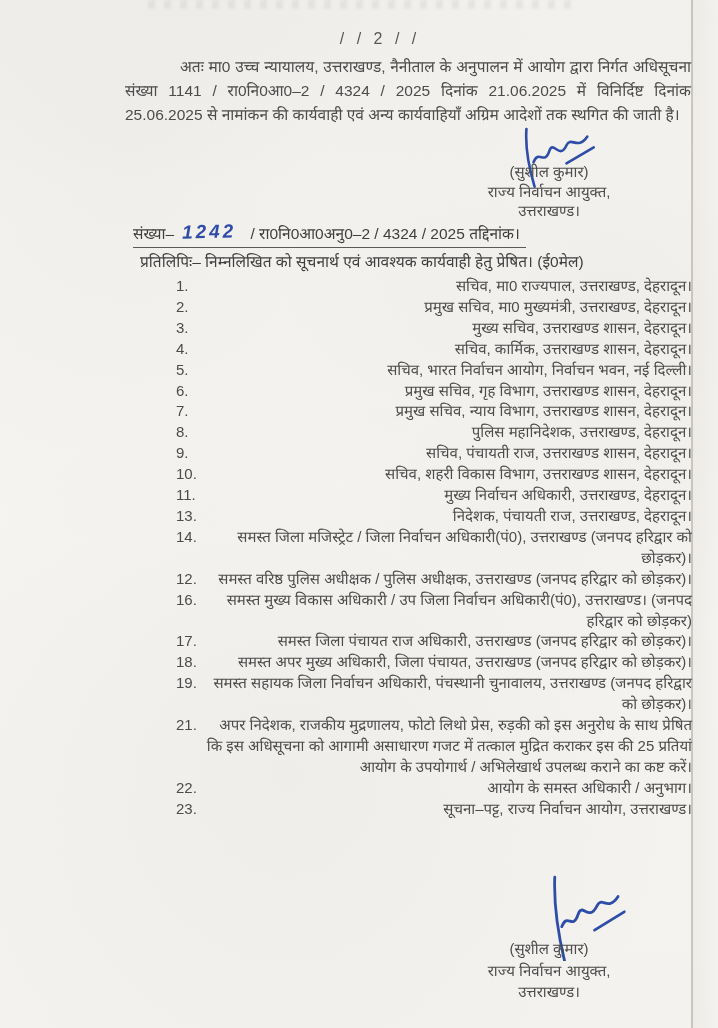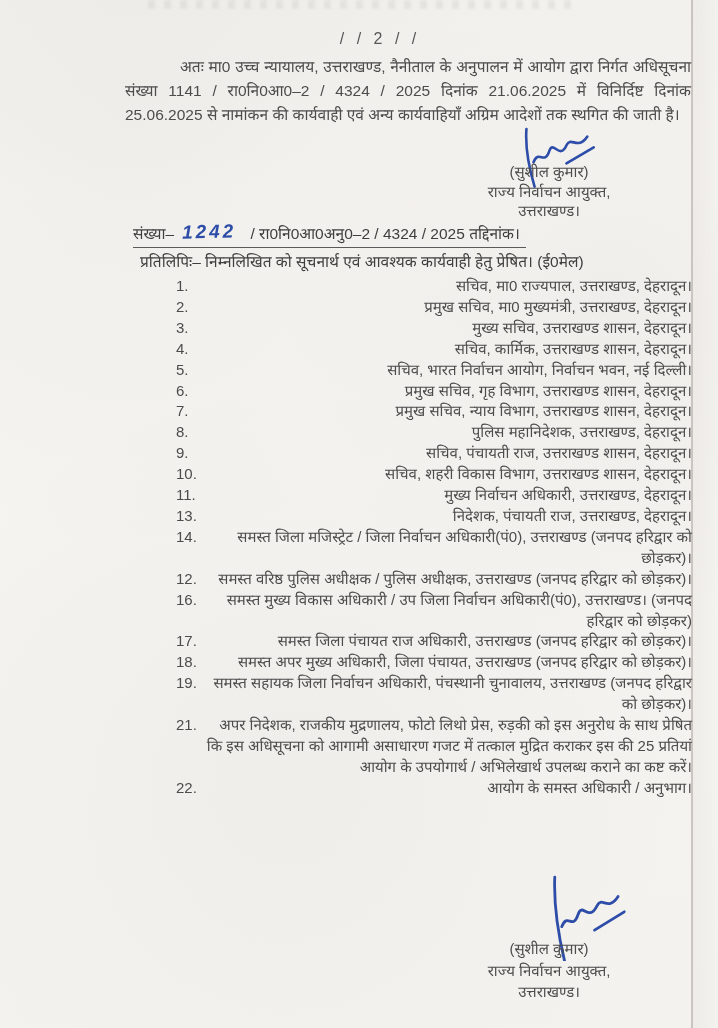--- a/index.html
+++ b/index.html
@@ -178,20 +178,24 @@
         <span class="recipient-text">समस्त सहायक जिला निर्वाचन अधिकारी, पंचस्थानी चुनावालय, उत्तराखण्ड (जनपद हरिद्वार को छोड़कर)।</span>
       </div>
     <div class="recipient-row">
         <span class="recipient-num">21.</span>
         <span class="recipient-text">अपर निदेशक, राजकीय मुद्रणालय, फोटो लिथो प्रेस, रुड़की को इस अनुरोध के साथ प्रेषित कि इस अधिसूचना को आगामी असाधारण गजट में तत्काल मुद्रित कराकर इस की 25 प्रतियां आयोग के उपयोगार्थ / अभिलेखार्थ उपलब्ध कराने का कष्ट करें।</span>
       </div>
     <div class="recipient-row">
         <span class="recipient-num">22.</span>
         <span class="recipient-text">आयोग के समस्त अधिकारी / अनुभाग।</span>
       </div>
+    <div class="recipient-row">
+        <span class="recipient-num">23.</span>
+        <span class="recipient-text">सूचना–पट्ट, राज्य निर्वाचन आयोग, उत्तराखण्ड।</span>
+      </div>
   </div>
 
   <svg class="scribble scribble-bottom" width="120" height="95" viewBox="0 0 120 95">
     <g fill="none" stroke="#2d4da8" stroke-width="2.8" stroke-linecap="round" transform="rotate(-8 60 47)">
       <path d="M38,92 C35,60 36,30 40,8"></path>
       <path d="M40,58 C48,44 50,64 58,48 C64,36 67,58 78,42 C84,33 88,50 100,36"></path>
       <path d="M72,66 L104,52"></path>
     </g>
   </svg>
 

